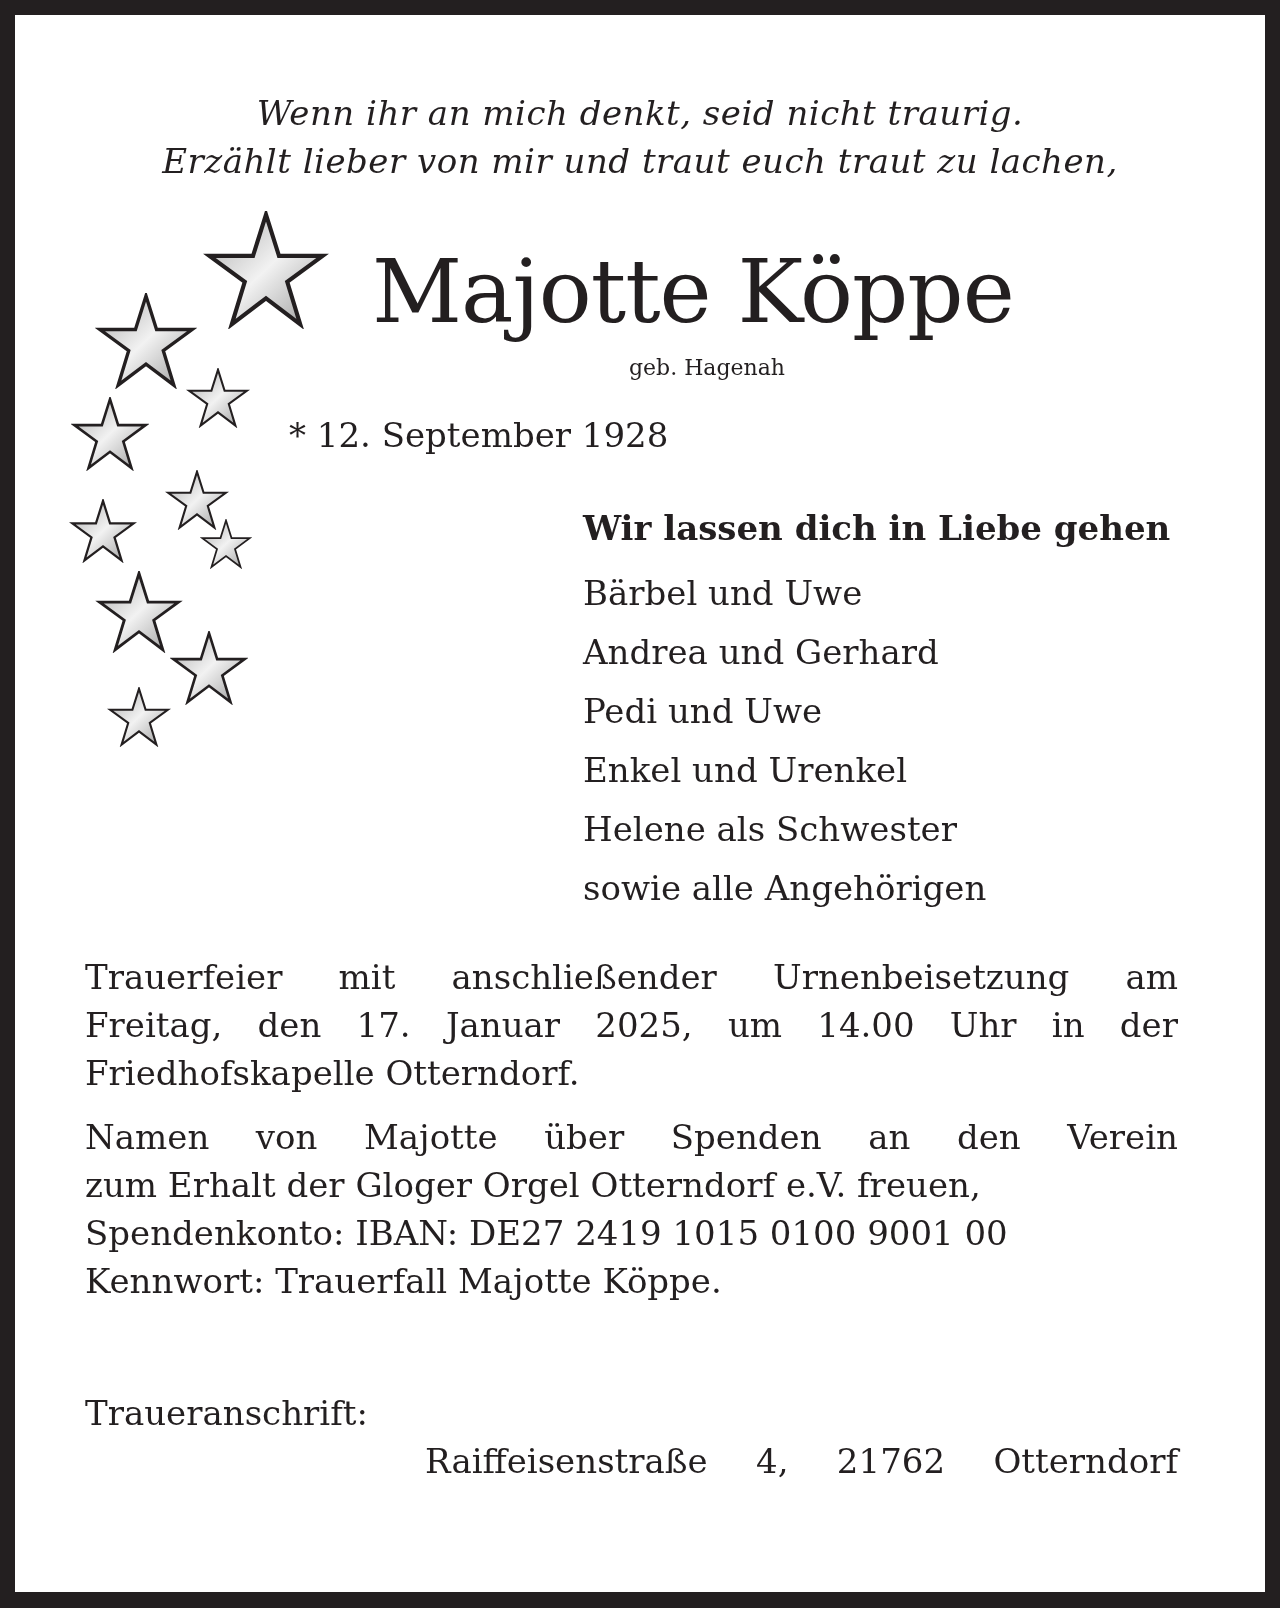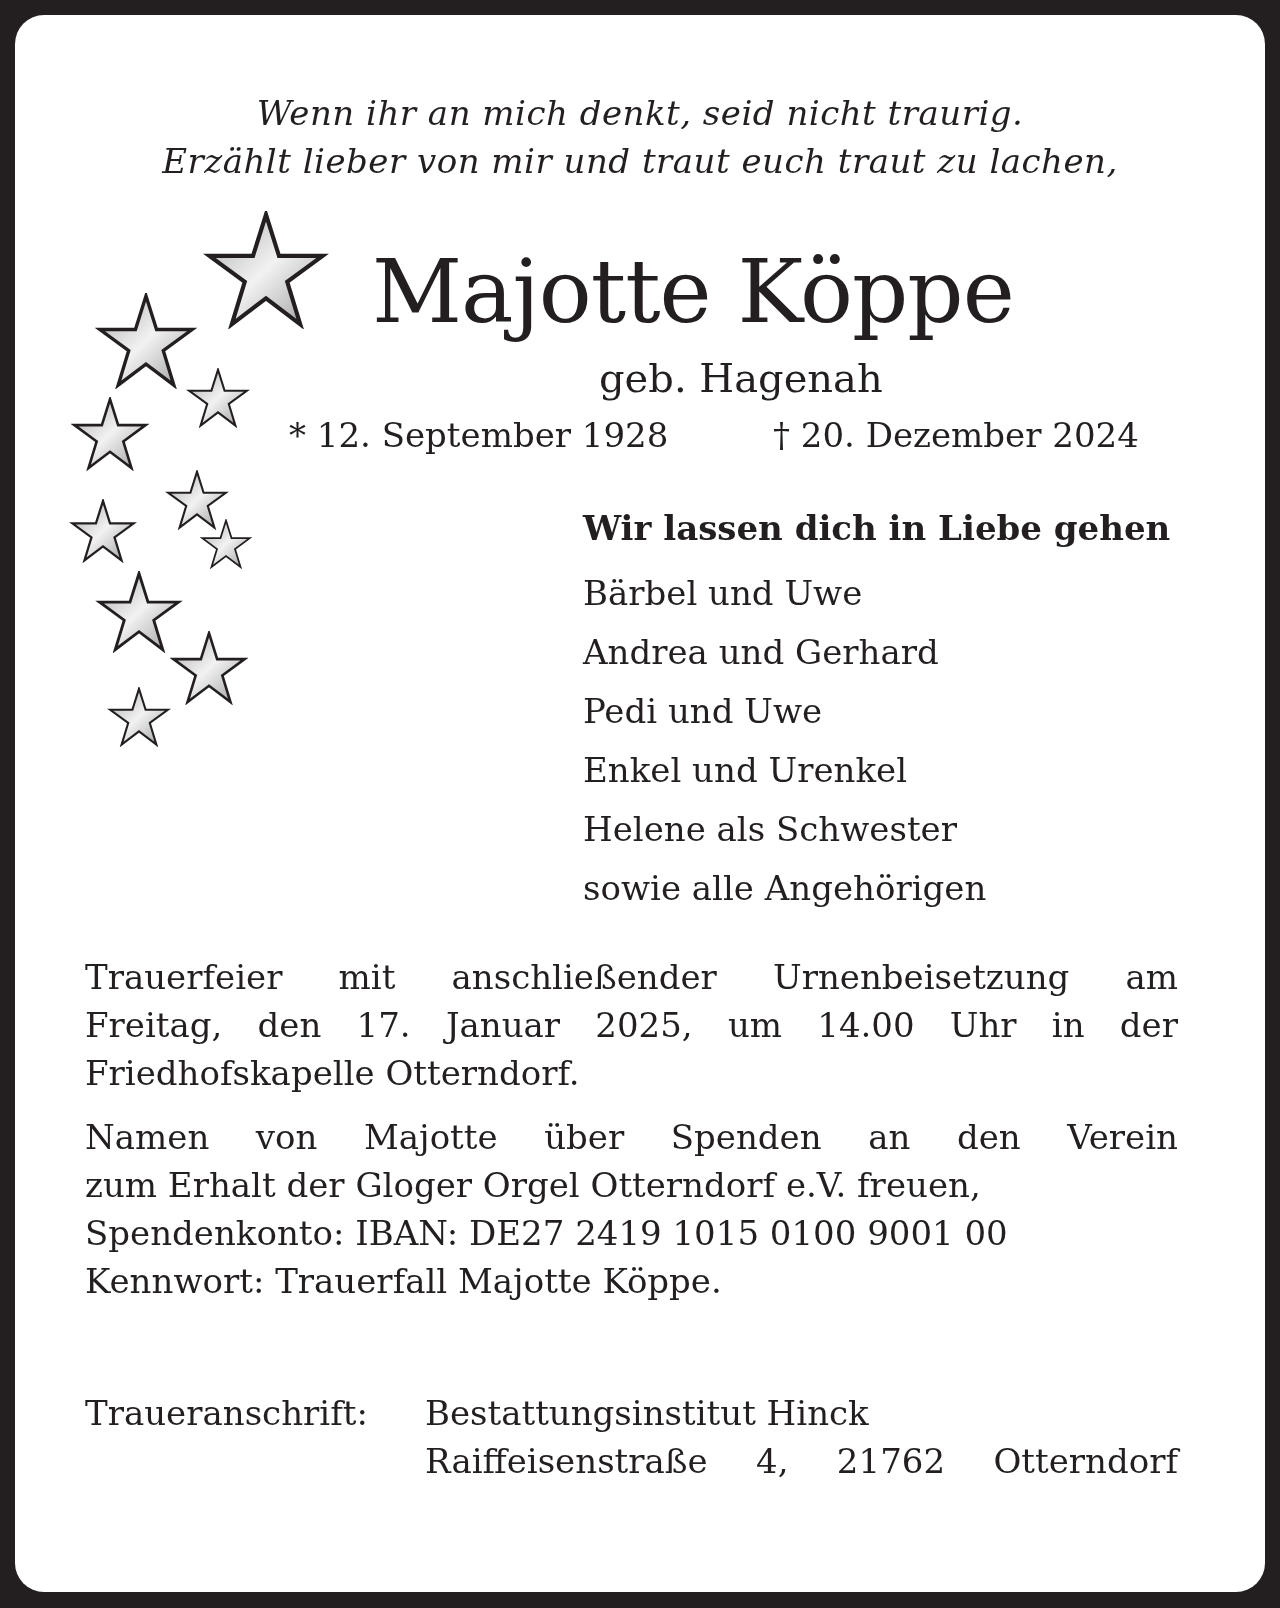--- a/index.html
+++ b/index.html
@@ -1,21 +1,21 @@
 <!DOCTYPE html>
 <html><head>
 <meta charset="utf-8">
 <style>
   html, body { margin:0; padding:0; }
   body { width:1280px; height:1608px; background:#231f20; position:relative; overflow:hidden; font-family:"DejaVu Serif", serif; color:#231f20; }
-  .card { position:absolute; left:15px; top:15px; width:1250px; height:1577px; background:#fff;border-radius:29px; }
+  .card { position:absolute; left:15px; top:15px; width:1250px; height:1577px; background:#fff; }
   .abs { position:absolute; white-space:nowrap; }
   .quote { left:0; width:1250px; text-align:center; font-style:italic; font-size:34px; letter-spacing:0.5px; }
   .name { left:357px; top:225px; font-size:88px; font-weight:normal; letter-spacing:-1px; }
-  .geb { left:584px; top:340px; font-size:40px;text-align:right; }
+  .geb { left:614px; top:340px; font-size:22px;text-align:right; }
   .dates { top:400px; font-size:34px;text-align:right; }
   .wir { left:568px; top:493px; font-size:34px; font-weight:bold; }
   .fam { left:568px; font-size:34px; }
   .para { position:absolute; left:70px; width:1093px; font-size:34px; line-height:48px; text-align:justify; text-align-last:left; }
   .para .j { text-align-last:justify; display:block; }
   .addr { font-size:34px; }
   svg.star { position:absolute; }
 </style>
 </head>
 <body>
@@ -64,21 +64,20 @@
   <svg class="star" style="left:92px;top:672px" width="64" height="60">
       <use href="#star"></use>
     </svg>
 
   <div class="abs quote" style="top:78px">Wenn ihr an mich denkt, seid nicht traurig.</div>
   <div class="abs quote" style="top:126px">Erzählt lieber von mir und traut euch traut zu lachen,</div>
 
   <div class="abs name">Majotte Köppe</div>
   <div class="abs geb">geb. Hagenah</div>
   <div class="abs dates" style="left:274px">* 12. September 1928</div>
-  <div class="abs dates" style="left:758px">† 20. Dezember 2024</div>
 
   <div class="abs wir">Wir lassen dich in Liebe gehen</div>
   <div class="abs fam" style="top:558px">Bärbel und Uwe</div>
   <div class="abs fam" style="top:617px">Andrea und Gerhard</div>
   <div class="abs fam" style="top:676px">Pedi und Uwe</div>
   <div class="abs fam" style="top:735px">Enkel und Urenkel</div>
   <div class="abs fam" style="top:794px">Helene als Schwester</div>
   <div class="abs fam" style="top:853px">sowie alle Angehörigen</div>
 
   <div class="para" style="top:938px">
@@ -88,15 +87,14 @@
   </div>
 
   <div class="para" style="top:1098px">
     <span class="j">Namen von Majotte über Spenden an den Verein</span>
     <span style="display:block">zum Erhalt der Gloger Orgel Otterndorf e.V. freuen,</span>
     <span style="display:block">Spendenkonto: IBAN: DE27 2419 1015 0100 9001 00</span>
     <span style="display:block">Kennwort: Trauerfall Majotte Köppe.</span>
   </div>
 
   <div class="abs addr" style="left:70px;top:1378px">Traueranschrift:</div>
-  <div class="abs addr" style="left:410px;top:1378px">Bestattungsinstitut Hinck</div>
   <div class="abs addr" style="left:410px;top:1426px;width:753px;text-align:justify;text-align-last:justify;white-space:normal">Raiffeisenstraße 4, 21762 Otterndorf</div>
 </div>
 
 </body></html>

